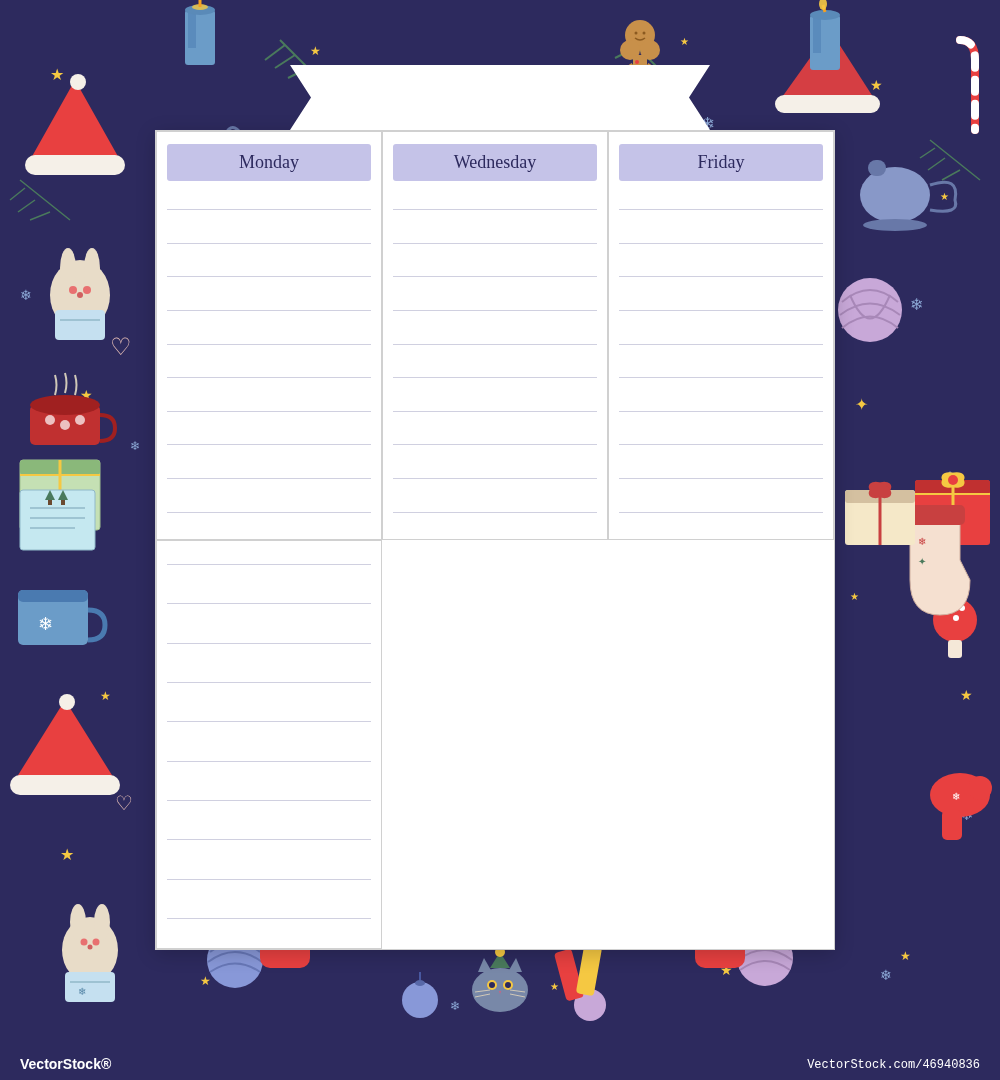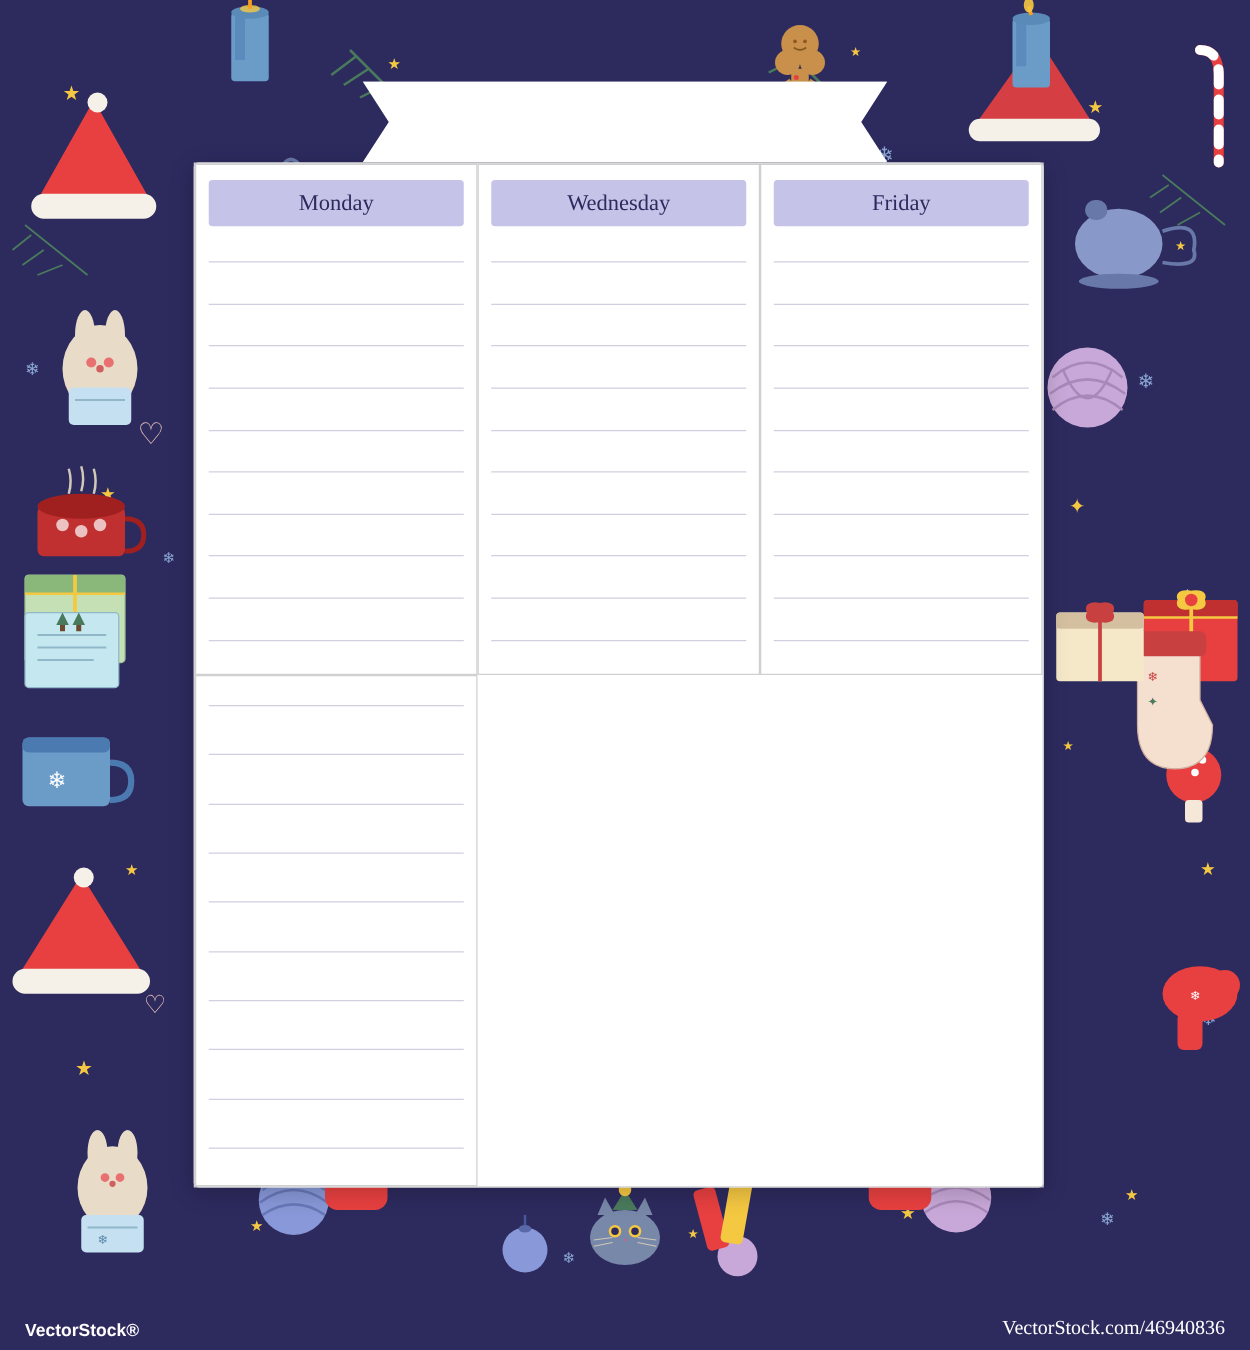--- a/index.html
+++ b/index.html
@@ -116,22 +116,22 @@
 
     .watermark-left {
       color: #ffffff;
       font-size: 14px;
       font-weight: bold;
       font-family: Arial, sans-serif;
     }
 
     .watermark-right {
       color: #ffffff;
-      font-size: 16px;
-      font-family: Liberation Serif, serif;
+      font-size: 12px;
+      font-family: Liberation Mono, monospace;
     }
 
     
     .bg-svg {
       position: absolute;
       top: 0; left: 0;
       width: 100%;
       height: 100%;
       pointer-events: none;
     }

